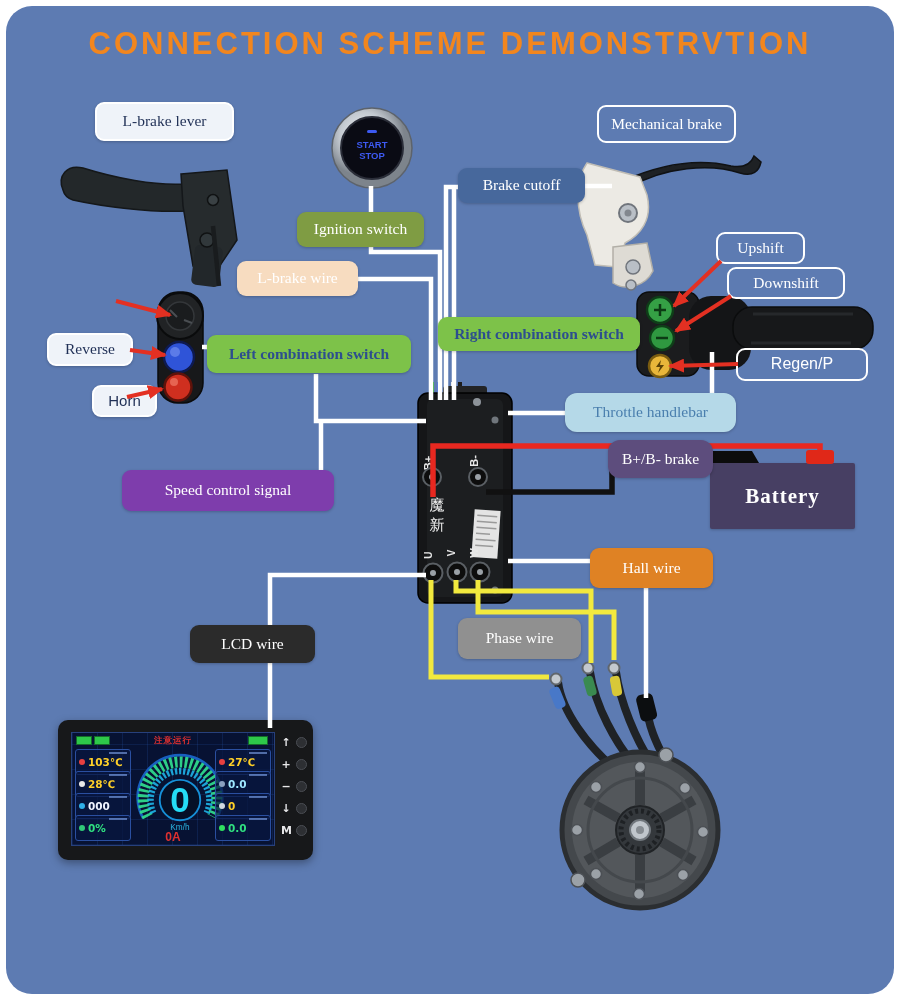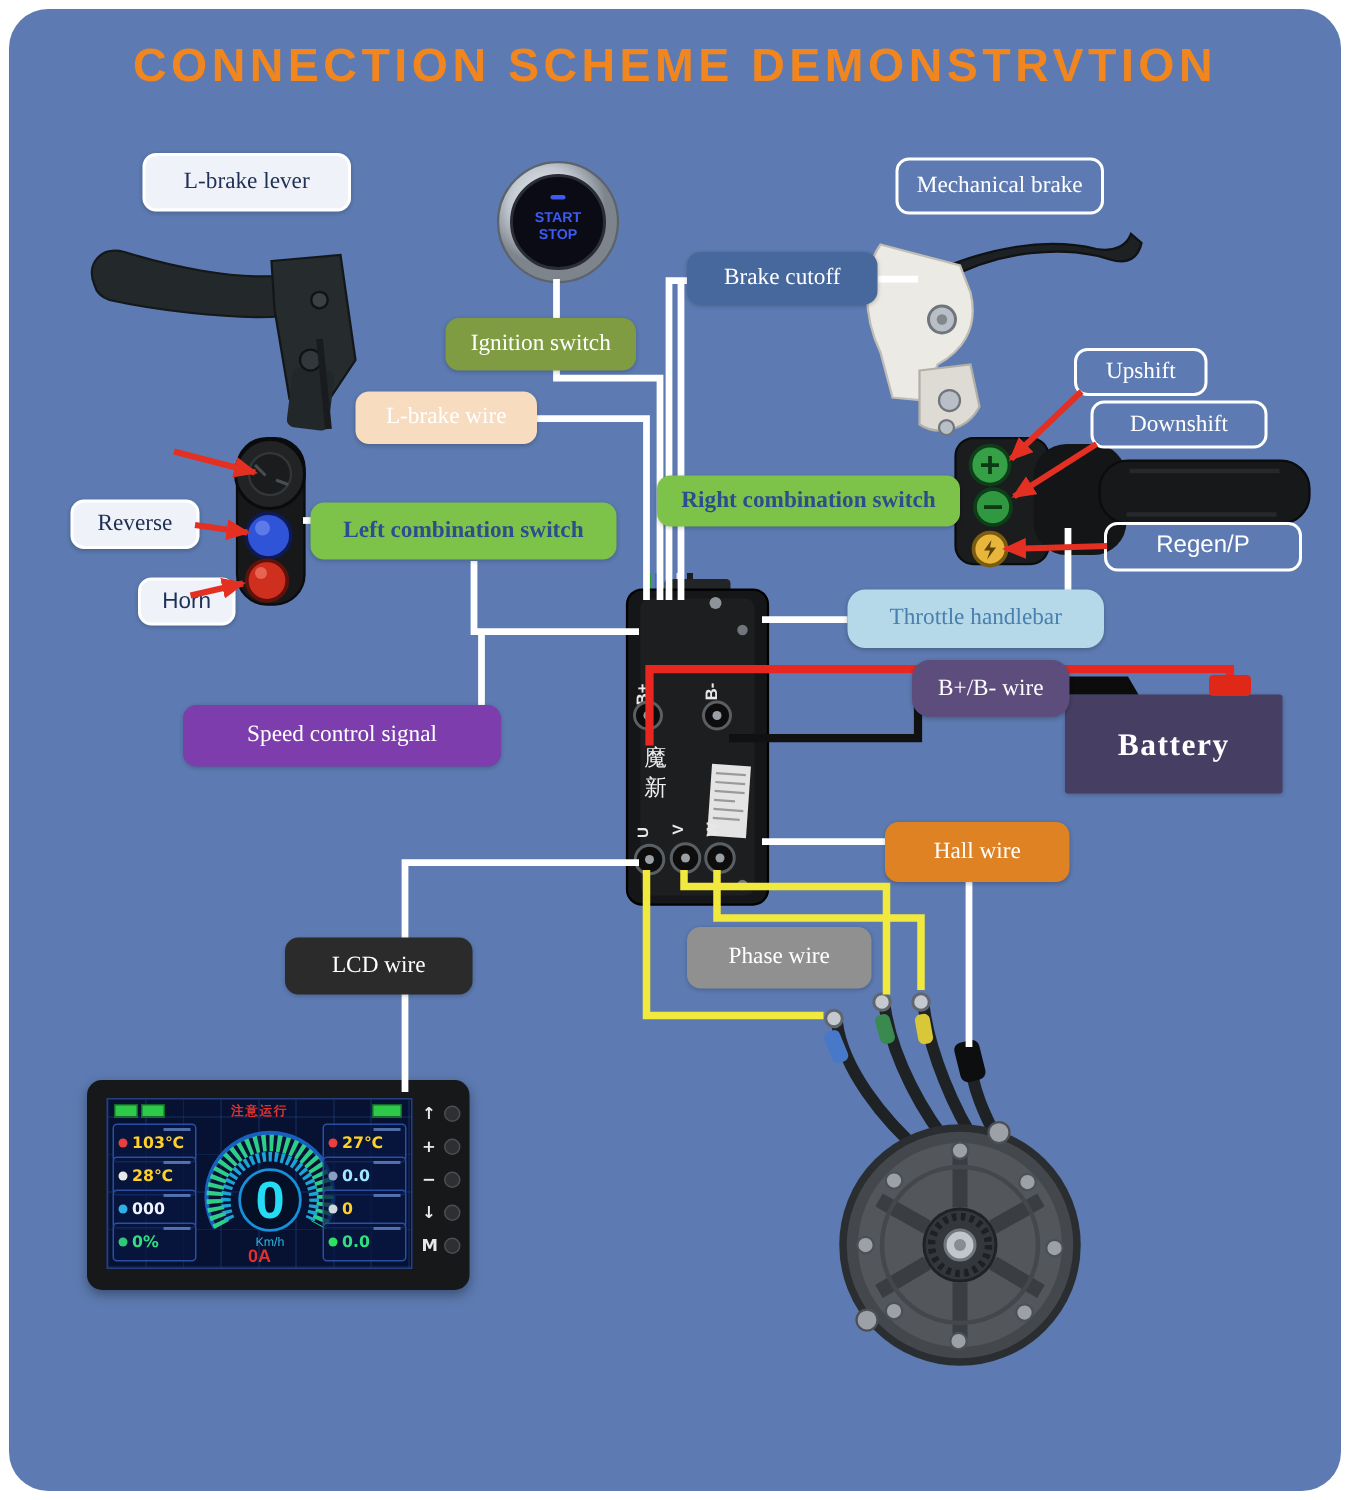--- a/index.html
+++ b/index.html
@@ -303,21 +303,21 @@
   <div class="lbl" style="left:297px;top:212px;width:127px;height:35px;background:#7f9c43;color:#fff;">Ignition switch</div>
   <div class="lbl" style="left:237px;top:261px;width:121px;height:35px;background:#f7dcc0;color:#fff;">L-brake wire</div>
   <div class="lbl whitebox" style="left:47px;top:333px;width:82px;height:29px;">Reverse</div>
   <div class="lbl whitebox sans" style="left:64px;top:385px;width:61px;height:28px;font-size:15px;margin-left:28px;">Horn</div>
   <div class="lbl" style="left:207px;top:335px;width:204px;height:38px;background:#7dc249;color:#2d4e8e;font-weight:bold;">Left combination switch</div>
   <div class="lbl" style="left:438px;top:317px;width:202px;height:34px;background:#7dc249;color:#2d4e8e;font-weight:bold;">Right combination switch</div>
   <div class="lbl ghostbox" style="left:716px;top:232px;width:85px;height:28px;">Upshift</div>
   <div class="lbl ghostbox" style="left:727px;top:267px;width:114px;height:28px;">Downshift</div>
   <div class="lbl ghostbox sans" style="left:736px;top:348px;width:128px;height:29px;font-size:16px;">Regen/P</div>
   <div class="lbl" style="left:565px;top:393px;width:171px;height:39px;background:#b5d9e8;color:#4a7fae;border-radius:12px;">Throttle handlebar</div>
-  <div class="lbl" style="left:608px;top:440px;width:105px;height:38px;background:#5d4d7d;color:#fff;border-radius:12px;">B+/B- wire</div>
+  <div class="lbl" style="left:608px;top:440px;width:105px;height:38px;background:#5d4d7d;color:#fff;border-radius:12px;">B+/B- brake</div>
   <div class="lbl" style="left:122px;top:470px;width:212px;height:41px;background:#7e3dac;color:#fff;">Speed control signal</div>
   <div class="lbl" style="left:590px;top:548px;width:123px;height:40px;background:#df8224;color:#fff;">Hall wire</div>
   <div class="lbl" style="left:458px;top:618px;width:123px;height:41px;background:#909090;color:#fff;">Phase wire</div>
   <div class="lbl" style="left:190px;top:625px;width:125px;height:38px;background:#2b2b2b;color:#fff;">LCD wire</div>
 
   <svg class="layer" style="z-index:5" width="900" height="1000" viewBox="0 0 900 1000">
     <defs>
       <marker id="ah" markerUnits="userSpaceOnUse" markerWidth="16" markerHeight="14" refX="14" refY="7" orient="auto">
         <path d="M0,0 L16,7 L0,14 Z" fill="#e33022"></path>
       </marker>

